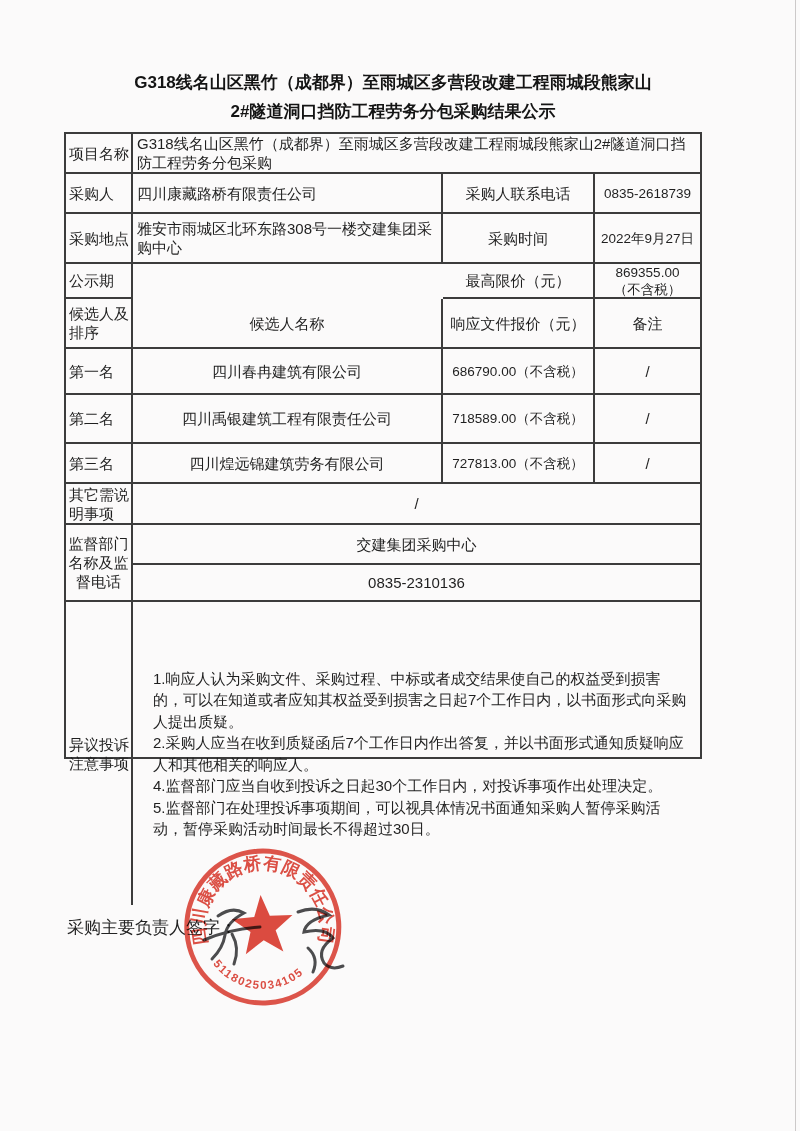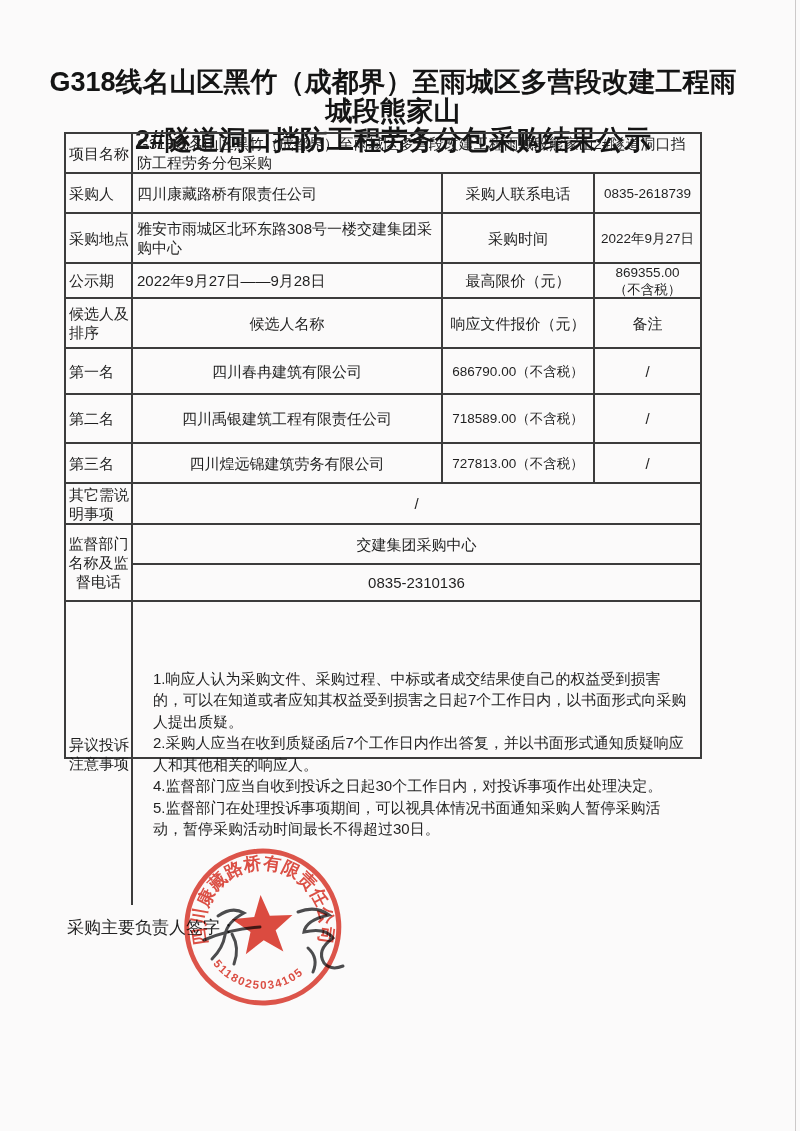--- a/index.html
+++ b/index.html
@@ -5,21 +5,21 @@
   html,body{margin:0;padding:0;}
   body{
     width:800px;height:1131px;position:relative;overflow:hidden;
     background:#fbfafa;
     font-family:"Liberation Sans","DejaVu Sans",sans-serif;
     color:#1f1f1f;
   }
   .scan-edge{position:absolute;top:0;right:4px;width:1px;height:100%;background:#ccc9c9;}
   .title{
     position:absolute;top:68px;left:40px;width:706px;
-    text-align:center;font-weight:bold;font-size:27px;line-height:29px;color:#141414;
+    text-align:center;font-weight:bold;font-size:17px;line-height:29px;color:#141414;
   }
   .doc-table{
     position:absolute;left:64px;top:132px;
     width:638px;height:627px;box-sizing:border-box;
     border:2px solid #3c3c3c;
     display:grid;
     grid-template-columns:67px 310px 152px 105px;
     grid-template-rows:40px 40px 50px 35px 50px 46px 49px 40px 41px 40px 37px 303px;
     font-size:15px;line-height:19px;
   }
@@ -67,21 +67,20 @@
   <div class="c lft" style="grid-area:2/2/3/3">四川康藏路桥有限责任公司</div>
   <div class="c" style="grid-area:2/3/3/4">采购人联系电话</div>
   <div class="c nr sm" style="grid-area:2/4/3/5">0835-2618739</div>
 
   <div class="c lab" style="grid-area:3/1/4/2">采购地点</div>
   <div class="c lft" style="grid-area:3/2/4/3">雅安市雨城区北环东路308号一楼交建集团采购中心</div>
   <div class="c" style="grid-area:3/3/4/4">采购时间</div>
   <div class="c nr sm" style="grid-area:3/4/4/5">2022年9月27日</div>
 
   <div class="c lab" style="grid-area:4/1/5/2">公示期</div>
-  <div class="c lft" style="grid-area:4/2/5/3">2022年9月27日——9月28日</div>
   <div class="c" style="grid-area:4/3/5/4">最高限价（元）</div>
   <div class="c nr sm" style="grid-area:4/4/5/5">
     <div class="twoline">
       <div>869355.00</div>
       <div>（不含税）</div>
     </div>
   </div>
 
   <div class="c lab" style="grid-area:5/1/6/2">候选人及排序</div>
   <div class="c" style="grid-area:5/2/6/3">候选人名称</div>

